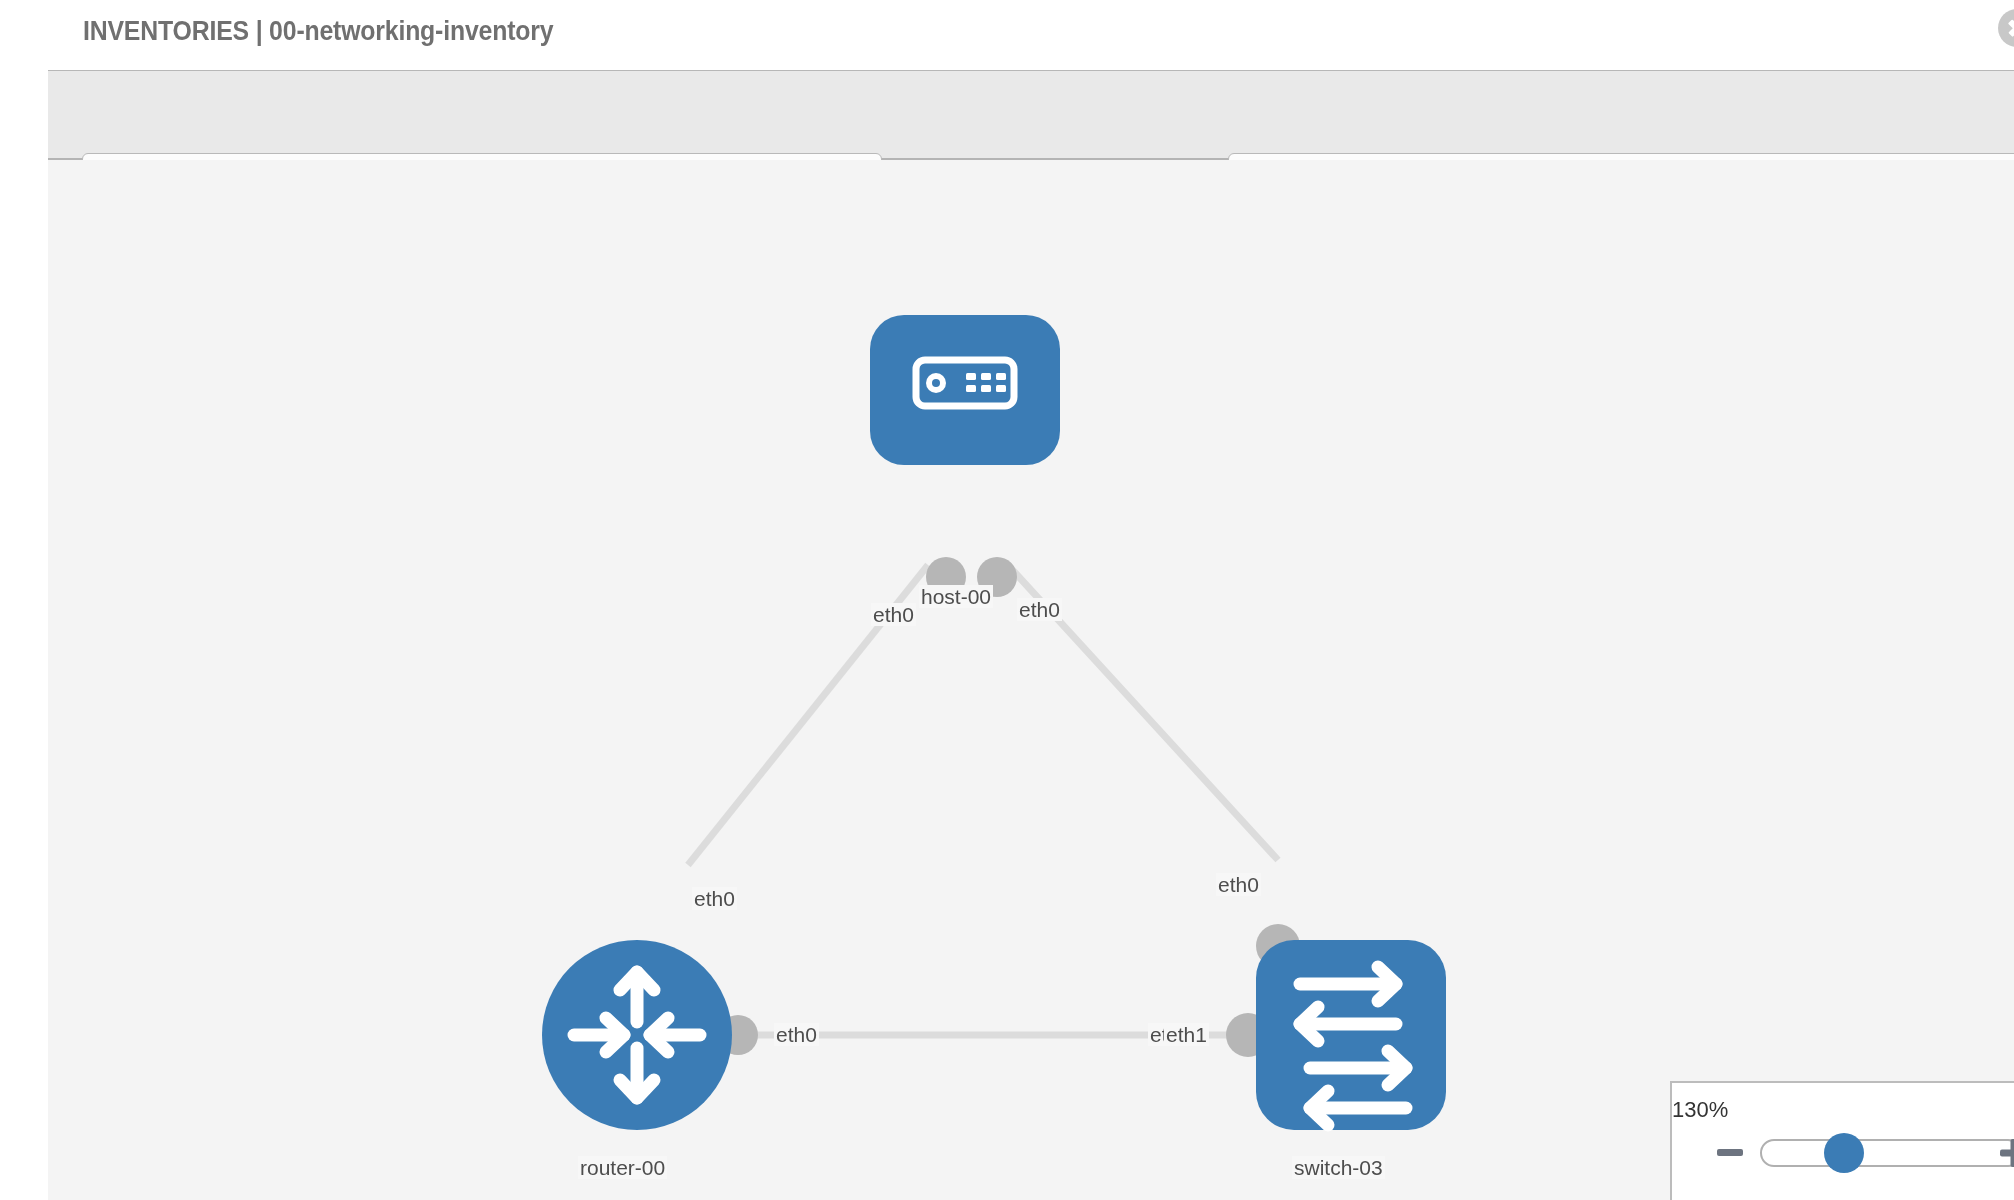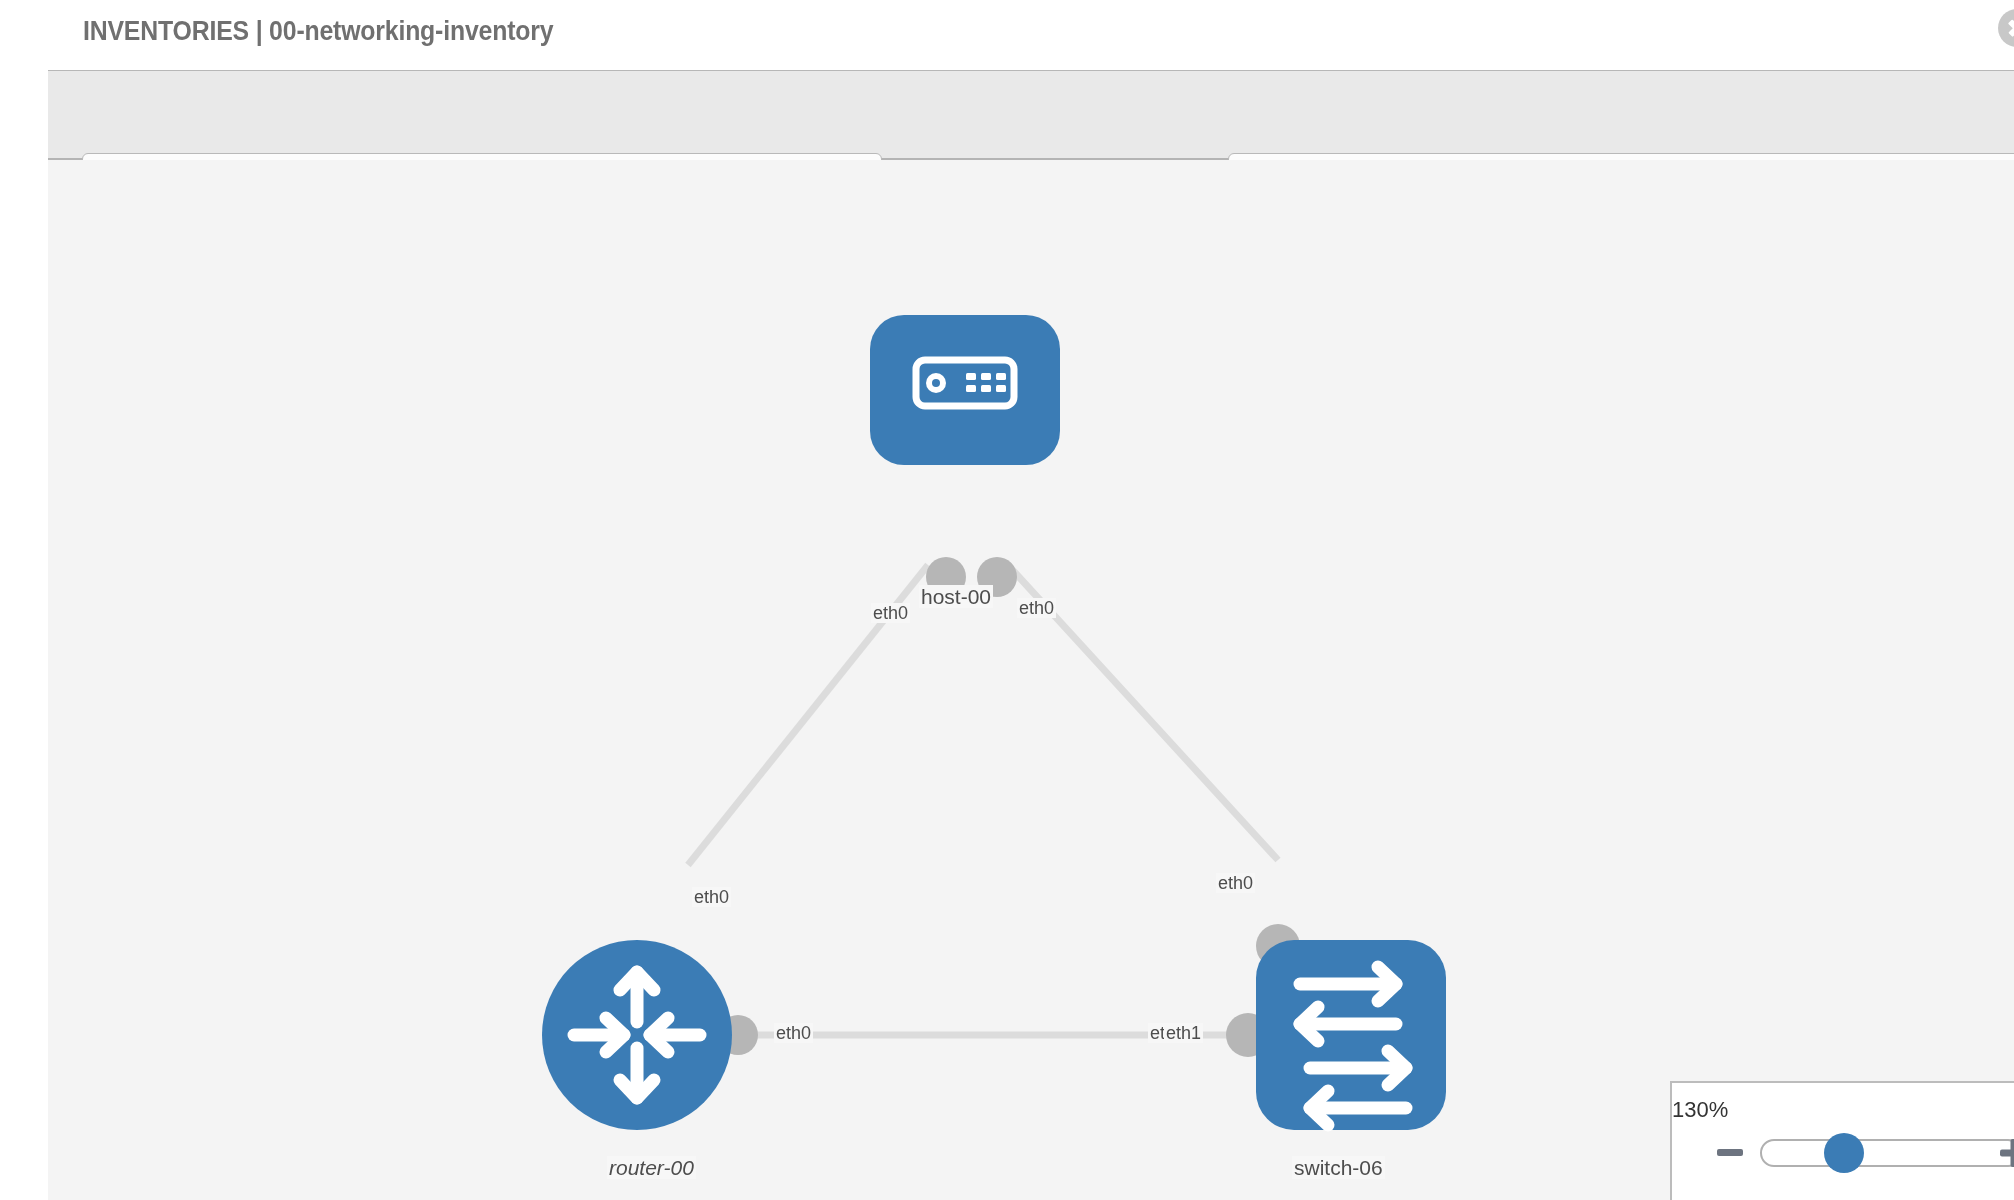--- a/index.html
+++ b/index.html
@@ -125,21 +125,21 @@
 
   
   .chip {
     position: absolute;
     background: #f7f7f7;
     color: #4d4d4d;
     white-space: nowrap;
     line-height: 1;
     padding: 1px 2px;
   }
-  .port-chip { font-size: 18px; }
+  .port-chip { font-size: 21px; }
   .name-chip { font-size: 21px; }
 
   
   .zoom-panel {
     position: absolute;
     left: 1622px; top: 1081px;
     width: 392px; height: 119px;
     background: #ffffff;
     border-top: 2px solid #bcbcbc;
     border-left: 2px solid #bcbcbc;
@@ -293,22 +293,22 @@
 
     <div class="chip port-chip" style="left:823px;  top:443px;">eth0</div>
     <div class="chip port-chip" style="left:969px;  top:438px;">eth0</div>
     <div class="chip port-chip" style="left:644px;  top:727px;">eth0</div>
     <div class="chip port-chip" style="left:1168px; top:713px;">eth0</div>
     <div class="chip port-chip" style="left:726px;  top:863px;">eth0</div>
     <div class="chip port-chip" style="left:1100px; top:863px;">eth</div>
     <div class="chip port-chip" style="left:1116px; top:863px;">eth1</div>
 
     <div class="chip name-chip" style="left:871px;  top:425px;">host-00</div>
-    <div class="chip name-chip" style="left:559px;  top:996px;font-style:italic;">router-00</div>
-    <div class="chip name-chip" style="left:1244px; top:996px;">switch-06</div>
+    <div class="chip name-chip" style="left:530px;  top:996px;">router-00</div>
+    <div class="chip name-chip" style="left:1244px; top:996px;">switch-03</div>
   </div>
 
   <div class="zoom-panel">
     <div class="zoom-value">130%</div>
     <div class="zoom-minus"></div>
     <div class="zoom-track"></div>
     <div class="zoom-thumb"></div>
     <div class="zoom-plus"></div>
   </div>
 

